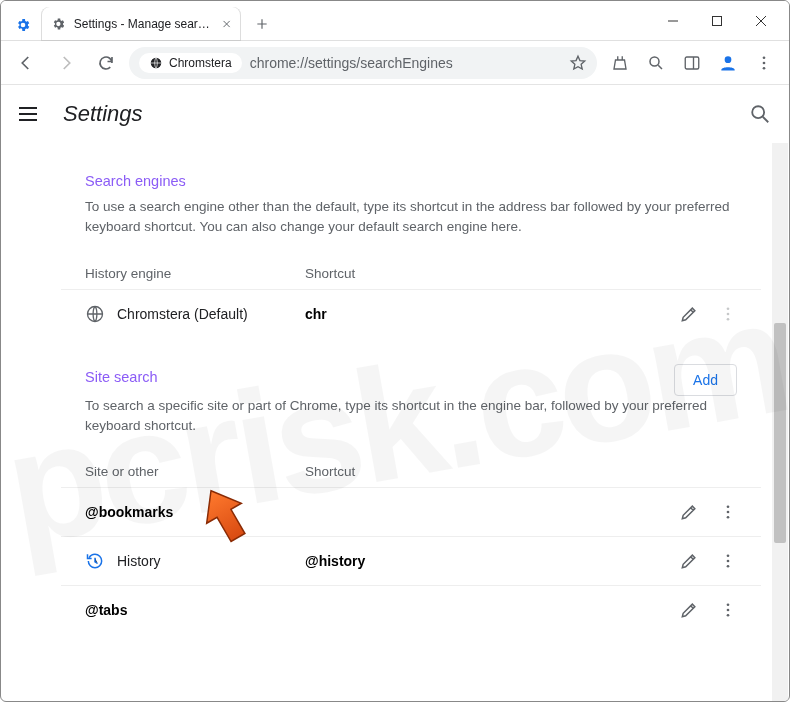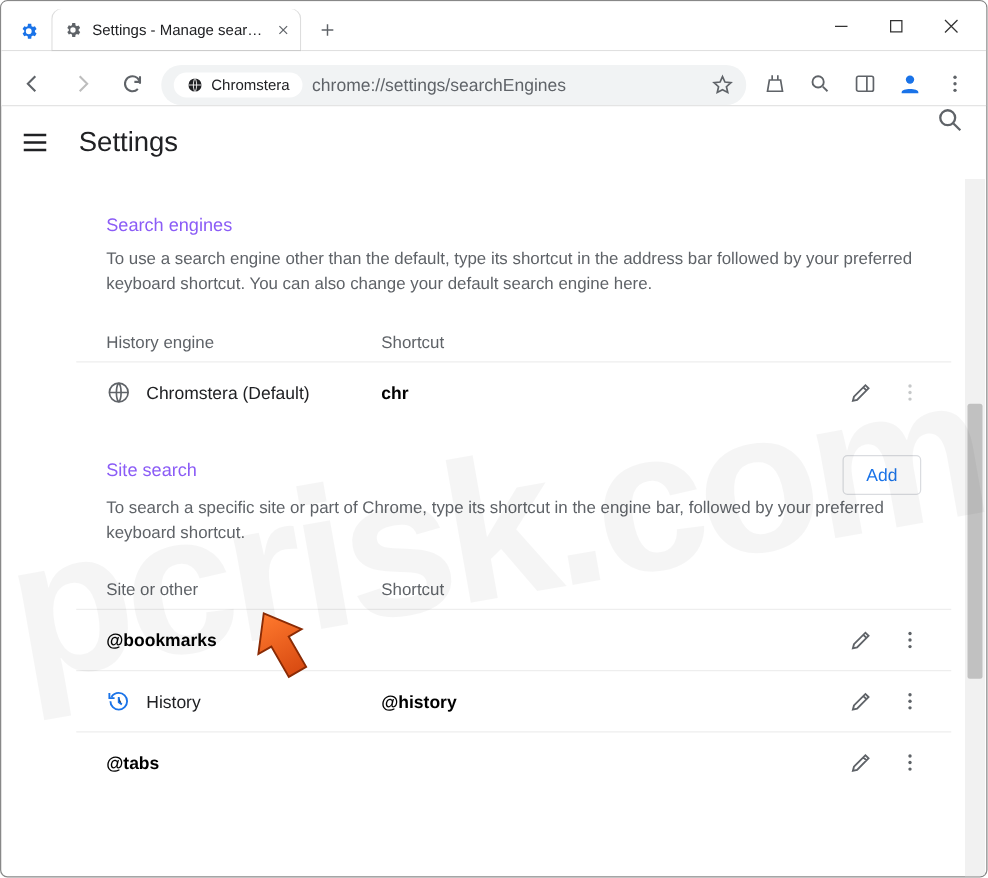--- a/index.html
+++ b/index.html
@@ -9,31 +9,31 @@
   .titlebar { display: flex; align-items: center; height: 40px; background: #fff; padding: 0 6px 0 8px; justify-content: space-between; border-bottom: 1px solid #e0e0e0;}
   .tabs-strip { display: flex; align-items: center; gap: 4px; height: 100%; }
   .pin-tab { width: 28px; height: 32px; border-radius: 8px 8px 0 0; display:flex; align-items:center; justify-content:center; margin-top:8px;}
   .active-tab { display:flex; align-items:center; gap:8px; background:#fff; height:34px; margin-top:6px; padding: 0 10px; border-radius: 8px 8px 0 0; max-width:200px; box-shadow: 0 -1px 0 #ccc inset, 1px 0 0 #ddd inset, -1px 0 0 #ddd inset;}
   .active-tab .tab-title { font-size:12px; color:#202124; white-space:nowrap; overflow:hidden; text-overflow:ellipsis; max-width:140px;}
   .winbtns { display:flex; align-items:center; gap: 0;}
   .winbtn { width: 44px; height: 30px; display:flex; align-items:center; justify-content:center; color:#333; }
   .winbtn svg { width:12px; height:12px; }
 
   
-  .toolbar { display:flex; align-items:flex-end; gap:6px; height:44px; padding: 0 8px; background:#fff; border-bottom: 1px solid #e4e4e4;}
+  .toolbar { display:flex; align-items:center; gap:6px; height:44px; padding: 0 8px; background:#fff; border-bottom: 1px solid #e4e4e4;}
   .tbtn { width:34px; height:34px; display:flex; align-items:center; justify-content:center; border-radius:50%; color:#5f6368;}
   .tbtn.disabled { color:#bdbdbd; }
   .omnibox { flex:1; display:flex; align-items:center; height:32px; background:#f1f3f4; border-radius:16px; padding: 0 10px; gap:8px;}
   .chip { display:flex; align-items:center; gap:6px; background:#fff; border-radius: 14px; padding: 3px 10px; font-size:12px; color:#202124;}
   .omnitext { font-size:14px; color:#5f6368; flex:1; }
   .right-icons { display:flex; align-items:center; gap:2px;}
   .right-icons .ric { width:34px; height:34px; display:flex; align-items:center; justify-content:center; color:#5f6368; }
 
   
-  .settings-hdr { display:flex; height:58px; padding: 0 18px; justify-content:space-between;}
+  .settings-hdr { display:flex; align-items:center; height:58px; padding: 0 18px; justify-content:space-between;font-style:italic;}
   .settings-hdr .left { display:flex; align-items:center; gap:20px;}
   .hamburger { width:24px; height:24px; display:flex; flex-direction:column; justify-content:center; gap:4px;}
   .hamburger span{ height:2px; background:#202124; width:18px;}
   .settings-title { font-size:22px; color:#202124; }
 
   
   .content-wrap { position:relative; height: calc(702px - 40px - 44px - 58px); overflow:hidden;}
   .content-scroll { height:100%; overflow-y:auto; padding: 10px 28px 0 60px;}
   .card { background:#fff; border-radius:8px; }
   .section-title { font-size:14.5px; color:#8b5cf6; padding: 20px 24px 8px; }

